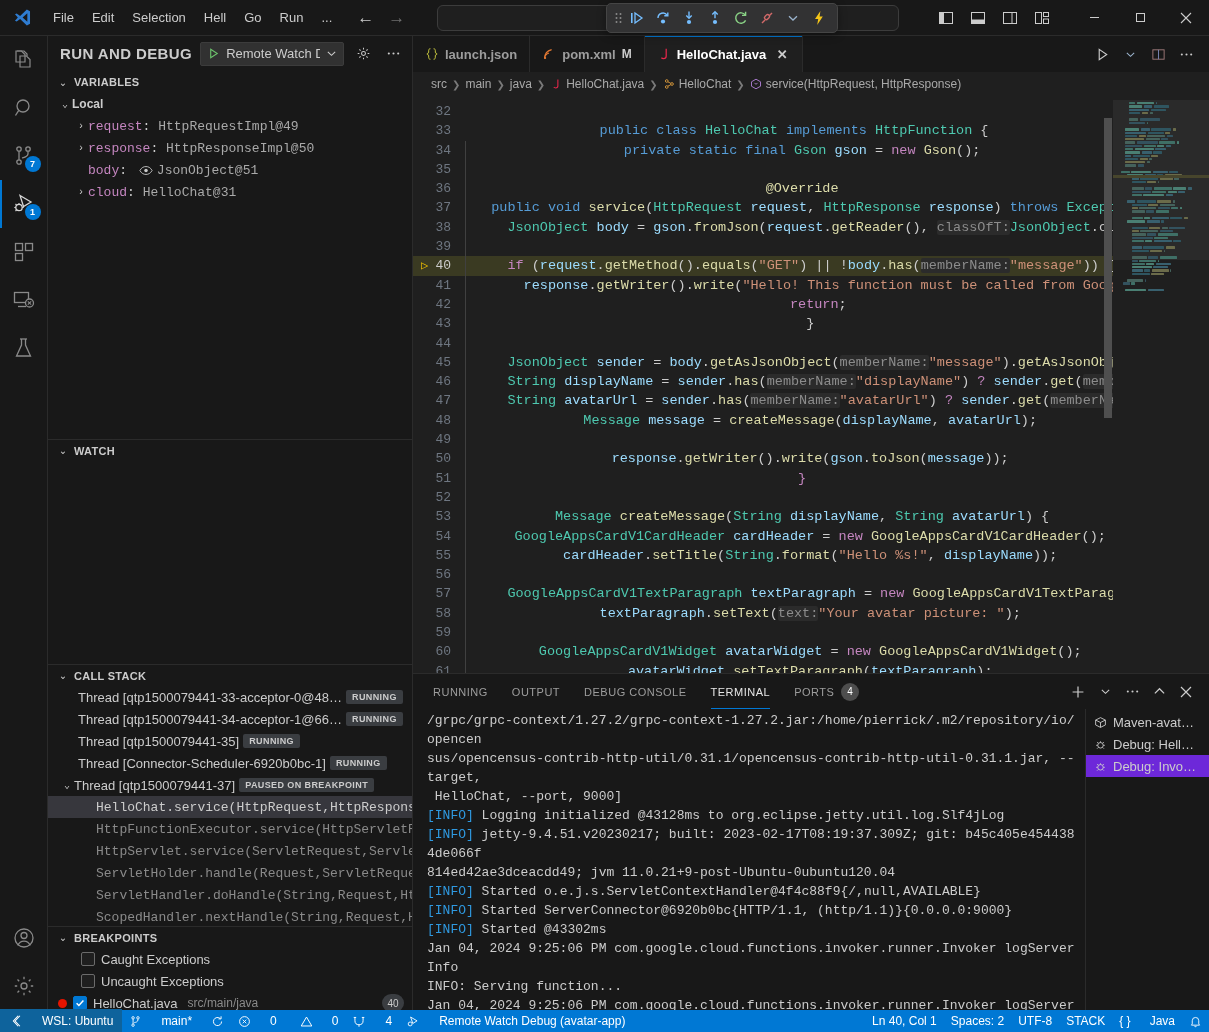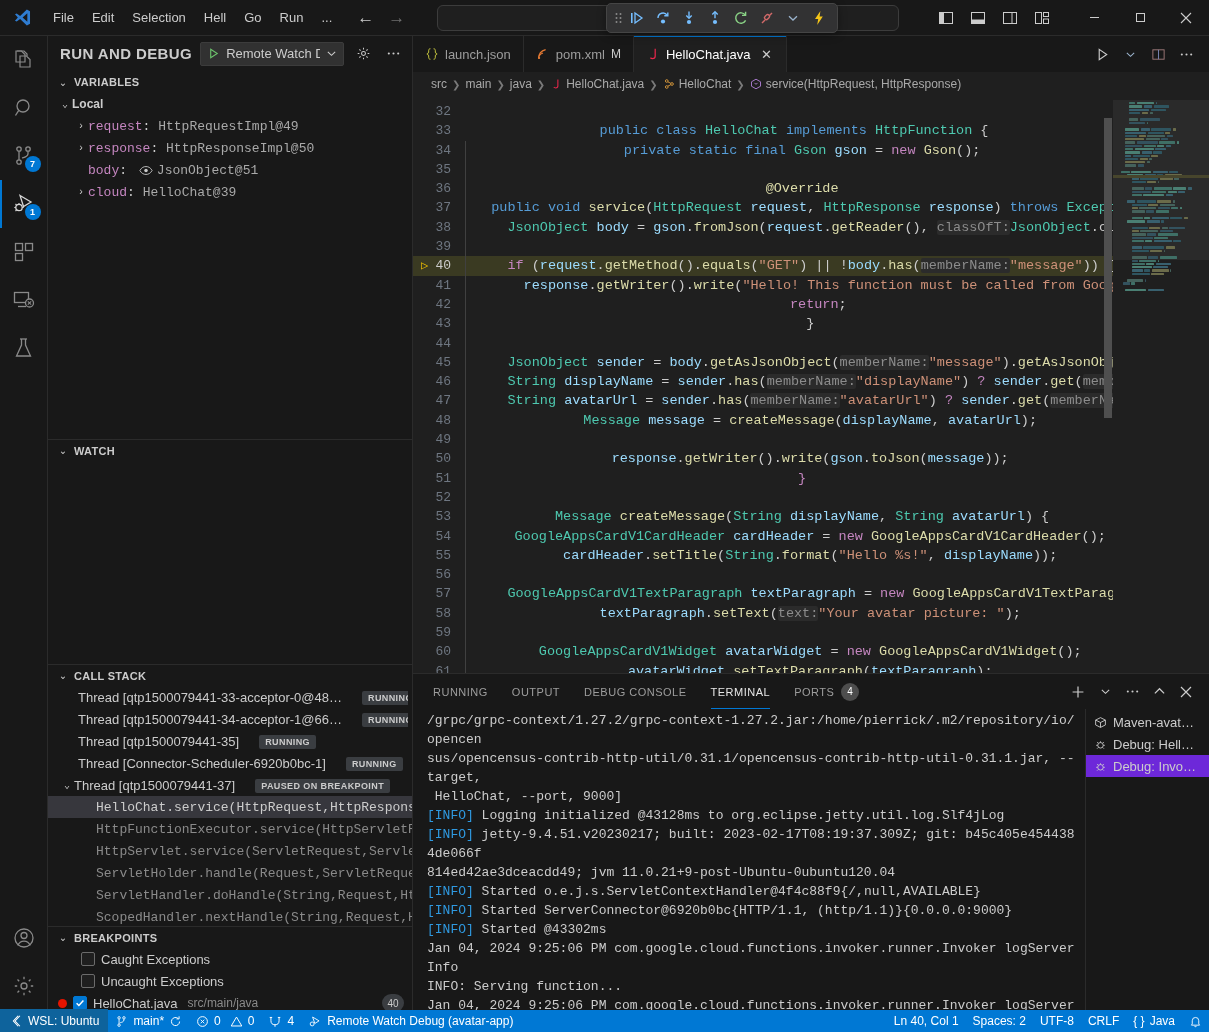--- a/index.html
+++ b/index.html
@@ -113,21 +113,21 @@
   .eye { display: inline-flex; margin: 0 4px; }
 
   
   .cs-row {
     height: 22px; display: flex; align-items: center; font-size: 13px;
     font-family: "Liberation Mono", monospace; color: #cccccc; white-space: nowrap;
     overflow: hidden; padding-right: 4px;
   }
   .cs-row.selected { background: #37373d; }
   .cs-thread { font-family: "Liberation Sans", sans-serif; font-size: 13px; }
-  .cs-label-wrap { display: flex; align-items: flex-end; gap: 20px; overflow: hidden; }
+  .cs-label-wrap { display: flex; align-items: flex-start; gap: 4px; overflow: hidden; }
   .cs-state {
     font-size: 9px; font-weight: 600; letter-spacing: .4px; background: #3a3d41; color: #cccccc;
     padding: 2px 6px; border-radius: 2px; font-family: "Liberation Sans", sans-serif; white-space: nowrap;
   }
   .cs-dim { color: #8a8a8a; }
   .cs-frame { padding-left: 48px; }
   .cs-frame.selected { padding-left: 48px; }
 
   
   .bp-row { height: 22px; display: flex; align-items: center; gap: 6px; font-size: 13px; padding-left: 18px; }
@@ -141,21 +141,21 @@
   }
   .bp-path { color: #8a8a8a; font-size: 12px; margin-left: 4px; }
   .bp-line {
     margin-left: auto; margin-right: 8px; background: #3a3d41; color: #cccccc; font-size: 10px;
     border-radius: 9px; min-width: 22px; height: 18px; display: flex; align-items: center;
     justify-content: center; padding: 0 5px;
   }
 
   
   .editor-area { flex: 1; display: flex; flex-direction: column; min-width: 0; background: #1f1f1f; }
-  .tabbar { height: 36px; background: #181818; display: flex; align-items: stretch; flex: none; }
+  .tabbar { height: 36px; background: #181818; display: flex; align-items: stretch; flex: none; font-weight: bold; }
   .tabs { display: flex; align-items: stretch; }
   .tab {
     display: flex; align-items: center; gap: 6px; padding: 0 12px; font-size: 13px;
     background: #181818; color: #9d9d9d; border-right: 1px solid #2b2b2b; position: relative;
     white-space: nowrap;
   }
   .tab.active { background: #1f1f1f; color: #ffffff; }
   .tab.active::before {
     content: ""; position: absolute; top: 0; left: 0; right: 0; height: 1px; background: #0078d4;
   }
@@ -246,21 +246,21 @@
     height: 22px; display: flex; align-items: center; gap: 6px; font-size: 13px; color: #cccccc;
     padding-left: 8px; white-space: nowrap; overflow: hidden;
   }
   .tl-row.active { background: #6d28d9; }
 
   
   .statusbar {
     height: 22px; background: #0078d4; color: #ffffff; display: flex; align-items: center;
     font-size: 12px; flex: none;
   }
-  .sb-item { display: flex; align-items: center; gap: 5px; padding: 12px 7px; height: 22px; white-space: nowrap; }
+  .sb-item { display: flex; align-items: center; gap: 19px; padding: 12px 7px; height: 22px; white-space: nowrap; }
   .sb-remote { background: #0e639c; padding-left: 9px; padding-right: 9px; }
   .sb-spacer { flex: 1; }
   svg { display: block; }
 </style>
 </head>
 <body>
 
 <div class="app">
 
   <div class="titlebar">
@@ -533,21 +533,21 @@
                   <path d="M1 5.5C3 2 5.4 1 8 1s5 1 7 4.5c-2 3.5-4.4 4.5-7 4.5S3 9 1 5.5z" fill="none" stroke="#cccccc" stroke-width="1"></path>
                   <circle cx="8" cy="5.5" r="2" fill="#cccccc"></circle>
                 </svg>
             </span>
             <span class="var-val">JsonObject@51</span>
           </div>
           <div class="tree-row tw-indent2">
             <span class="chev">›</span>
             <span class="var-name">cloud</span>
               <span class="p">:&nbsp;</span>
-            <span class="var-val">HelloChat@39</span>
+            <span class="var-val">HelloChat@31</span>
           </div>
         </div>
       </div>
 
       <div class="pane" style="height:225px;">
         <div class="pane-head">
           <span class="chev">⌄</span>
           <span class="pane-title">WATCH</span>
         </div>
         <div class="pane-body"></div>
@@ -1214,21 +1214,21 @@
     <div class="sb-item">
         <span>Ln 40, Col 1</span>
       </div>
     <div class="sb-item">
         <span>Spaces: 2</span>
       </div>
     <div class="sb-item">
         <span>UTF-8</span>
       </div>
     <div class="sb-item">
-        <span>CRLF</span>
+        <span>STACK</span>
       </div>
     <div class="sb-item">
       <span>{&nbsp;}</span>
       <span>Java</span>
     </div>
     <div class="sb-item">
       <span>
           <svg width="13" height="13" viewBox="0 0 16 16">
             <path d="M4 11V7a4 4 0 0 1 8 0v4l1 1.5H3z" fill="none" stroke="#fff" stroke-width="1.1"></path>
             <path d="M6.6 13.4a1.5 1.5 0 0 0 2.8 0" fill="none" stroke="#fff" stroke-width="1.1"></path>

